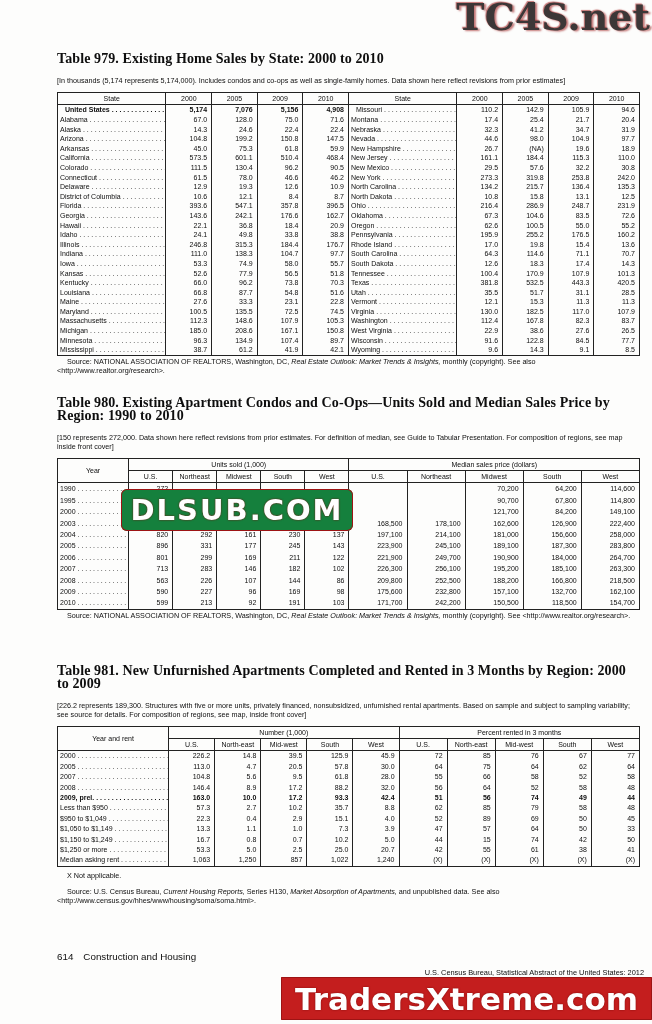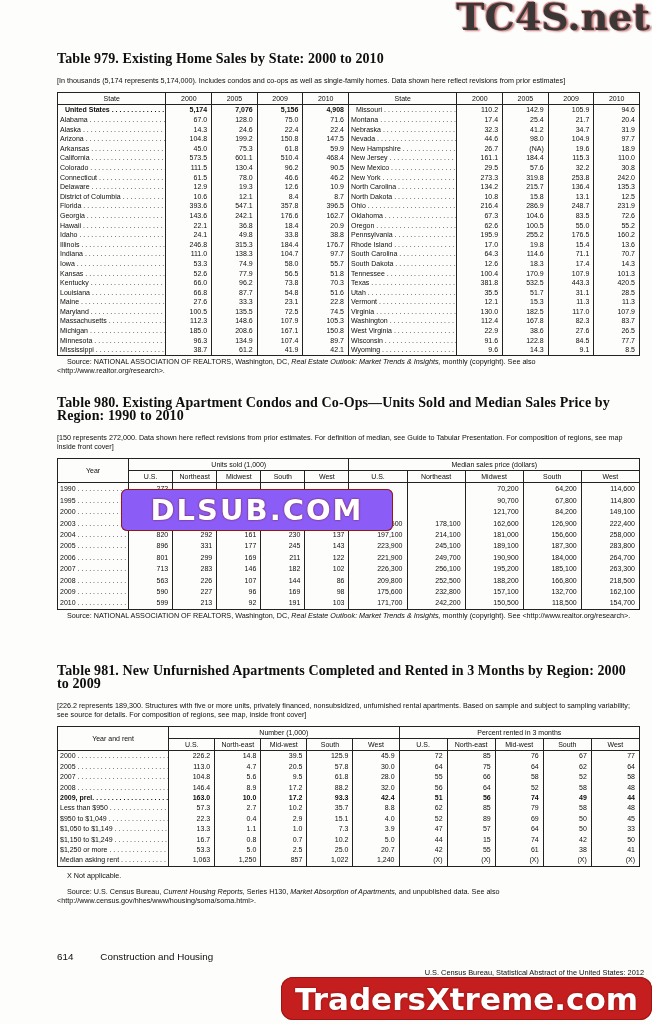--- a/index.html
+++ b/index.html
@@ -39,43 +39,43 @@
 
   col.c-lbl{width:107px}  col.c-num{width:45px}
   col.c-yr{width:71px}    col.c-u{width:44px}  col.c-m{width:58px}
   col.c-stub{width:111px} col.c-n1{width:46px} col.c-n2{width:48px}
 
   .s979{top:40px}
   .s980{top:384px}
   .s981{top:652px}
 
   .footer-left{position:absolute;left:57px;top:951px;font-size:9.8px}
-  .footer-left .pageno{margin-right:27px}
+  .footer-left .pageno{margin-right:10px}
   .footer-credit{position:absolute;right:8px;top:968px;font-size:7.4px;z-index:1}
 
   .wm-top{
     position:absolute;top:-6px;right:2px;z-index:6;
     font-family:"DejaVu Serif",serif;font-weight:bold;font-size:38px;
     color:#3c3737;
     text-shadow:-1px -1px 1px rgba(165,45,45,.65), 2px 1px 2px rgba(165,45,45,.65);
     letter-spacing:0;
   }
   .wm-mid{
     position:absolute;left:121px;top:489px;z-index:5;
-    width:272px;height:42px;border-radius:6px;background:#8b5cf6;
+    width:232px;height:42px;border-radius:6px;background:#15803d;
     display:flex;align-items:center;justify-content:center;
     color:#fff;font-family:"DejaVu Sans",sans-serif;font-weight:bold;
     font-size:29px;letter-spacing:2px;
     text-shadow:0 0 2px #7a0c0c;
     box-shadow:0 0 0 1px #9d1414 inset;
   }
   
   .wm-bottom{
     position:absolute;left:281px;top:977px;z-index:5;
-    width:371px;height:43px;border-radius:12px;background:#c41e1e;
+    width:371px;height:43px;border-radius:1px;background:#c41e1e;
     display:flex;align-items:center;justify-content:center;
     color:#fff;font-family:"DejaVu Sans",sans-serif;font-weight:bold;
     font-size:31px;letter-spacing:0;
     text-shadow:0 0 2px #7a0c0c;
     box-shadow:0 0 0 1px #9d1414 inset;
   }
 </style>
 </head>
 <body>
 

